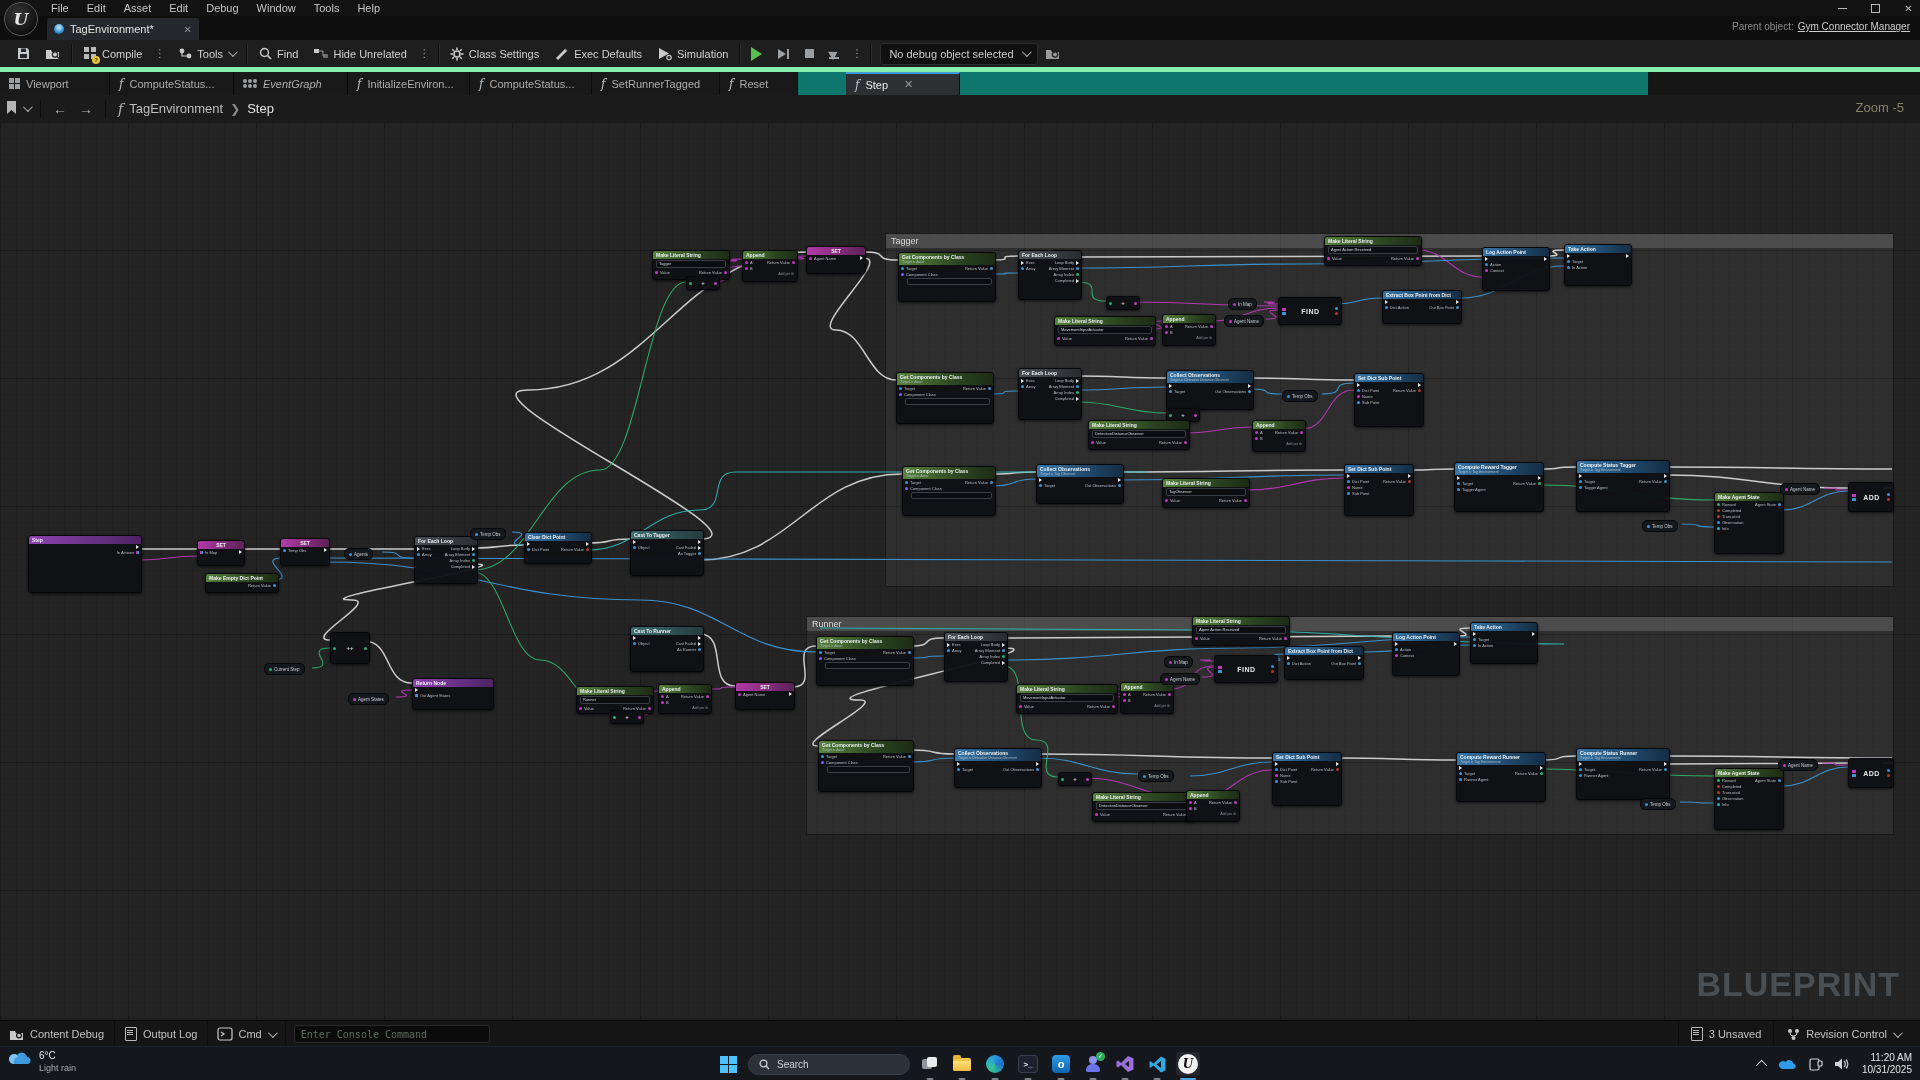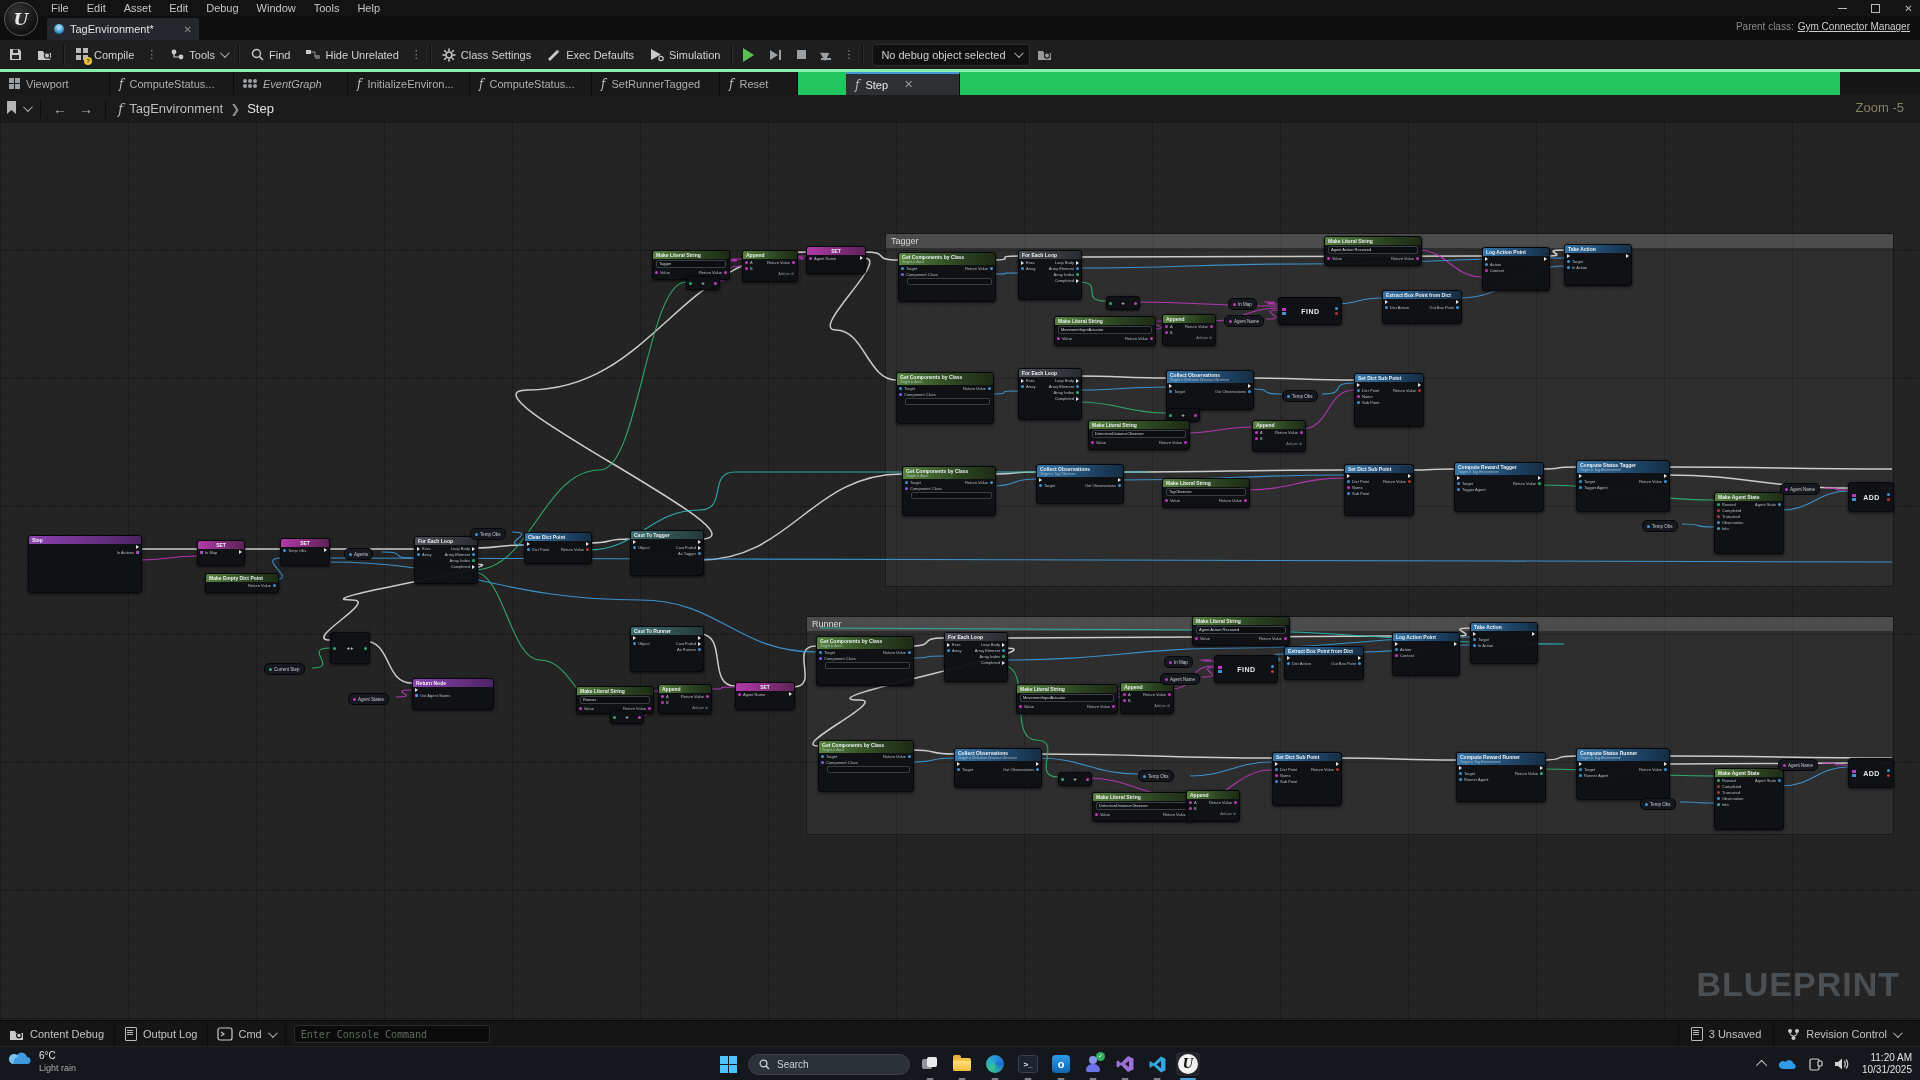--- a/index.html
+++ b/index.html
@@ -22,36 +22,36 @@
   #tabrow{position:absolute;left:0;top:16px;width:1920px;height:24px;background:#0e0e0e;}
   #asset-tab{position:absolute;left:47px;top:2px;width:152px;height:22px;background:#24272b;border-radius:3px 3px 0 0;
     display:flex;align-items:center;gap:6px;padding:0 7px;box-sizing:border-box;}
   #asset-tab .bp-ic{width:10px;height:10px;border-radius:50%;background:radial-gradient(circle at 50% 35%,#9fd4f2 20%,#2f8fd0 60%,#16537e);flex:none;}
   #asset-tab .lbl{font-size:11px;color:#e2e2e2;white-space:nowrap;overflow:hidden;flex:1;}
   #asset-tab .x{color:#8e8e8e;font-size:10px;}
   #parent-class{position:absolute;right:10px;top:5px;font-size:10px;color:#8b8b8b;}
   #parent-class a{color:#cdcdcd;text-decoration:underline;margin-left:4px;}
 
   
-  #toolbar{position:absolute;left:0;top:40px;width:1920px;height:32px;background:#1e1e1e;display:flex;align-items:center;padding-left:0;box-sizing:border-box;border-bottom:3px solid #86efac;}
+  #toolbar{position:absolute;left:0;top:40px;width:1920px;height:32px;background:#1e1e1e;display:flex;align-items:center;padding-left:8px;box-sizing:border-box;border-bottom:5px solid #86efac;}
   .tb-btn{display:flex;align-items:center;gap:5px;font-size:11px;color:#d2d2d2;padding:0 8px;height:24px;white-space:nowrap;}
   .tb-sep{width:1px;height:20px;background:#0d0d0d;margin:0 3px;box-shadow:1px 0 0 #2c2c2c;}
   .tb-dots{color:#9a9a9a;font-size:11px;padding:0 4px;letter-spacing:1px;}
   .chev{width:6px;height:6px;border-right:1px solid #b5b5b5;border-bottom:1px solid #b5b5b5;transform:rotate(45deg) translateY(-2px);display:inline-block;}
   .ticon{width:14px;height:14px;flex:none;display:inline-flex;align-items:center;justify-content:center;}
   .play-tri{width:0;height:0;border-left:11px solid #58c152;border-top:7px solid transparent;border-bottom:7px solid transparent;}
   .fwd{display:flex;align-items:center;gap:1px;}
   .fwd .t{width:0;height:0;border-left:8px solid #9aa0a4;border-top:5px solid transparent;border-bottom:5px solid transparent;}
   .fwd .b{width:2px;height:10px;background:#9aa0a4;}
   .stop-sq{width:9px;height:9px;background:#9aa0a4;}
   #debug-dd{display:flex;align-items:center;gap:8px;background:#101010;border:1px solid #2c2c2c;border-radius:3px;height:20px;padding:0 8px;margin-left:6px;font-size:11px;color:#cfcfcf;}
   .badge{position:absolute;right:-3px;bottom:-3px;width:8px;height:8px;border-radius:50%;background:#e8c33c;color:#3a3000;font-size:6px;line-height:8px;text-align:center;font-weight:bold;}
 
   
-  #doctabs{position:absolute;left:0;top:72px;width:1840px;height:23px;background:#22c55e;display:flex;align-items:flex-end;}
+  #doctabs{position:absolute;left:0;top:72px;width:1648px;height:23px;background:#0f766e;display:flex;align-items:flex-end;}
   .doctab{height:23px;display:flex;align-items:center;gap:6px;padding:0 9px;box-sizing:border-box;font-size:11px;color:#aeaeae;
     border-right:1px solid #0b0b0b;background:#191919;overflow:hidden;white-space:nowrap;}
   .doctab.active{background:#2d3033;color:#e9e9e9;border-top:2px solid #3f9ad7;}
   .doctab .fi{font-family:"DejaVu Serif",serif;font-style:italic;color:#b9bfc5;font-size:12px;}
   .doctab .x{color:#9a9a9a;margin-left:10px;}
   .vp-ic{display:grid;grid-template-columns:5px 5px;grid-template-rows:5px 5px;gap:1px;}
   .vp-ic i{background:#9aa0a4;}
   .eg-ic{display:grid;grid-template-columns:4px 4px 4px;grid-template-rows:4px 4px;gap:1px;}
   .eg-ic i{background:#9aa0a4;border-radius:50%;}
 
@@ -178,21 +178,21 @@
   </div>
   <div id="ue-badge">U</div>
 
   <div id="tabrow">
     <div id="asset-tab">
       <span class="bp-ic"></span>
       <span class="lbl">TagEnvironment*</span>
       <span class="x">✕</span>
     </div>
     <div id="parent-class">
-      <span>Parent class:</span><a>Gym Connector Manager</a>
+      <span>Parent object:</span><a>Gym Connector Manager</a>
     </div>
   </div>
 
   <div id="toolbar">
     <span class="tb-btn">
         <span class="ticon">
           <svg width="13" height="13">
             <path d="M1 1 h9 l2 2 v9 h-11 z" fill="#c9c9c9"></path>
             <rect x="3" y="7" width="7" height="4" fill="#24272b"></rect>
             <rect x="4" y="1.5" width="5" height="3.5" fill="#24272b"></rect>

